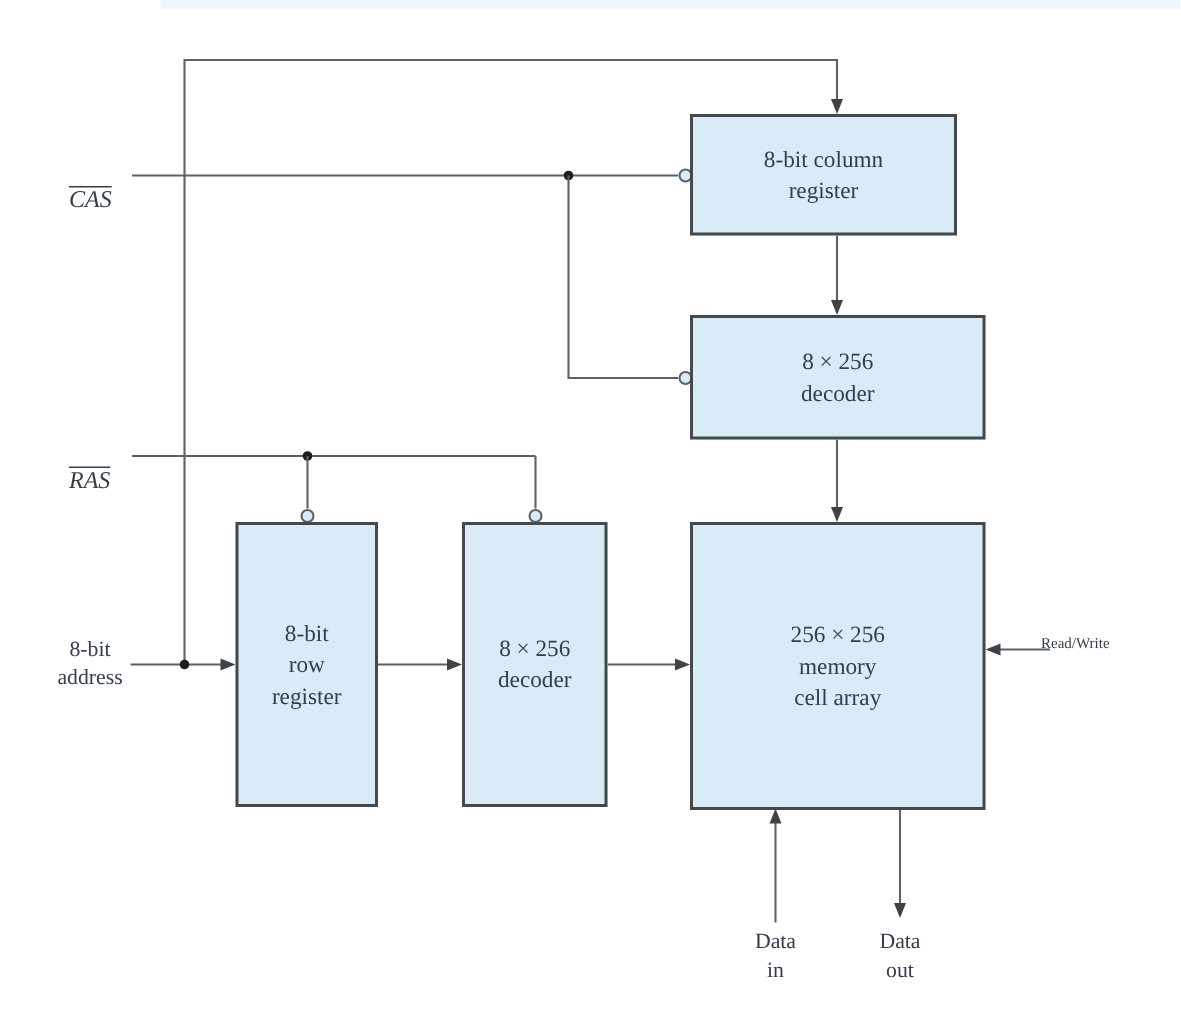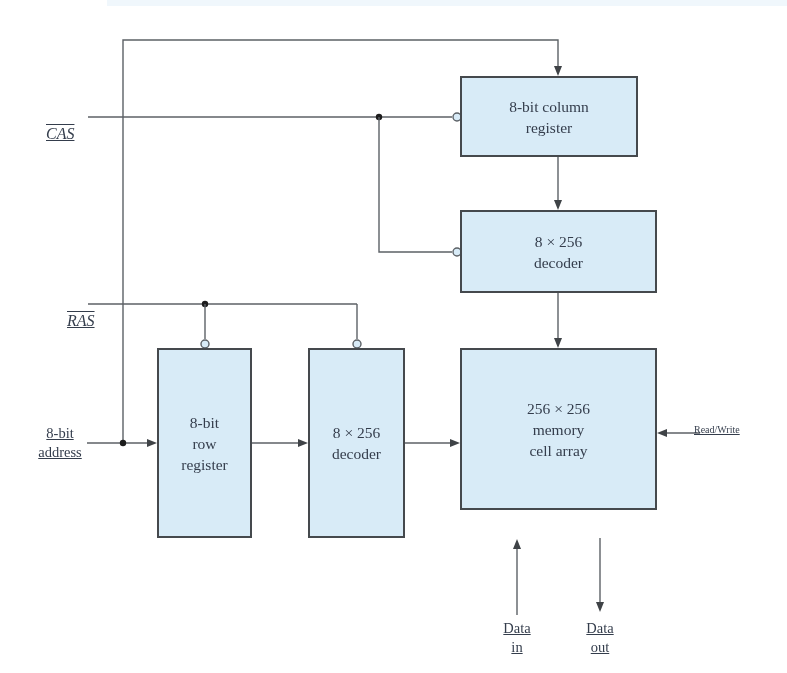--- a/index.html
+++ b/index.html
@@ -42,36 +42,35 @@
     align-items: center;
     justify-content: center;
     text-align: center;
     color: var(--text);
     font-size: 15.5px;
     line-height: 21px;
     white-space: pre-line;
   }
   .box-column-register { left: 460px; top: 76px;  width: 178px; height: 81px; }
   .box-column-decoder  { left: 460px; top: 210px; width: 197px; height: 83px; }
-  .box-memory-array    { left: 460px; top: 348px; width: 197px; height: 162px; }
+  .box-memory-array    { left: 460px; top: 348px; width: 197px; height: 192px; }
   .box-row-register    { left: 157px; top: 348px; width: 95px;  height: 190px; }
   .box-row-decoder     { left: 308px; top: 348px; width: 97px;  height: 190px; }
   .ext-label {
     position: absolute;
     color: var(--text);
     white-space: pre-line;
-    text-decoration: underline;
   }
   .signal-label {
     font-size: 16px;
     font-style: italic;
   }
   .signal-label .bar { text-decoration: overline; }
   .label-cas { left: 46px; top: 107px; }
-  .label-ras { left: 46px; top: 294px; margin-left: 21px; }
+  .label-ras { left: 46px; top: 294px; }
   .label-address { left: 20px; top: 424px; width: 80px; text-align: center; font-size: 14.5px; line-height: 19px; }
   .label-readwrite { left: 694px; top: 424px; font-size: 10px; }
   .label-datain  { left: 491px; top: 619px; width: 52px; text-align: center; font-size: 14.5px; line-height: 19px; }
   .label-dataout { left: 574px; top: 619px; width: 52px; text-align: center; font-size: 14.5px; line-height: 19px; }
 </style>
 </head>
 <body>
 
 <div class="canvas">
 

